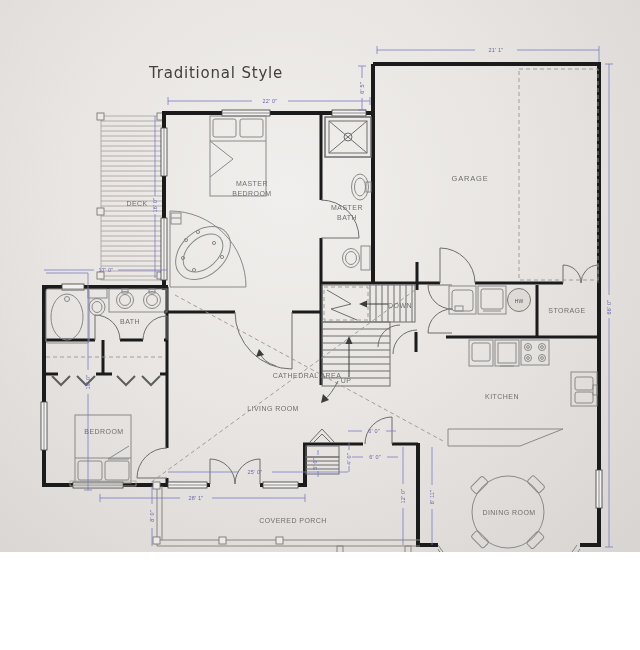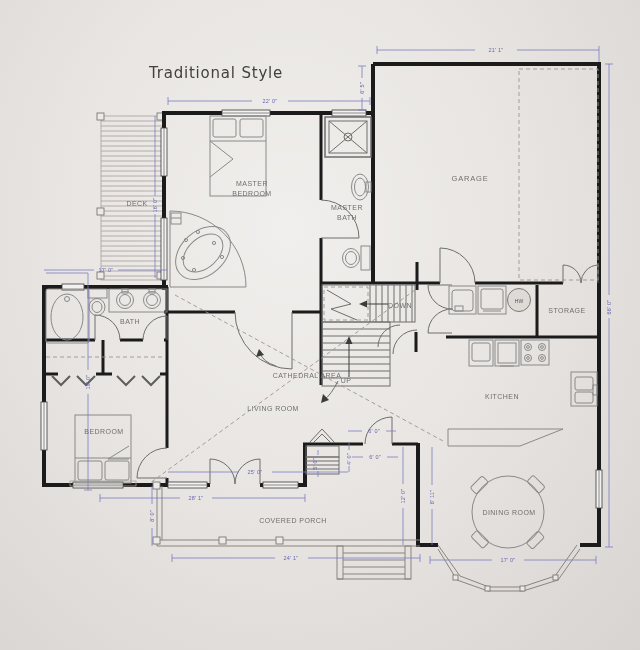--- a/index.html
+++ b/index.html
@@ -1,17 +1,17 @@
 <!DOCTYPE html>
 <html><head>
 <meta charset="utf-8">
 <style>
   html,body{margin:0;padding:0;}
   .stage{
-    width:640px;height:650px;position:relative;overflow:hidden;
+    width:640px;height:552px;position:relative;overflow:hidden;
     background:radial-gradient(ellipse at 45% 35%, #f1efed 0%, #e8e5e2 45%, #d8d4d1 100%);
   }
   svg{display:block;}
   text{font-family:"Liberation Sans", sans-serif;}
   .title-text{font-size:15px;fill:#43403d;letter-spacing:.8px;font-family:"DejaVu Sans","Liberation Sans",sans-serif;}
   .room-label{font-size:7px;fill:#6f6f6f;letter-spacing:.45px;text-anchor:middle;}
   .room-label-lg{font-size:7.5px;fill:#6f6f6f;letter-spacing:.8px;text-anchor:middle;}
   .dim-label{font-size:5.5px;fill:#6565b5;text-anchor:middle;letter-spacing:.2px;}
   .hw-label{font-size:5px;fill:#555;text-anchor:middle;}
   .wall{stroke:#1b1b1b;fill:none;}

